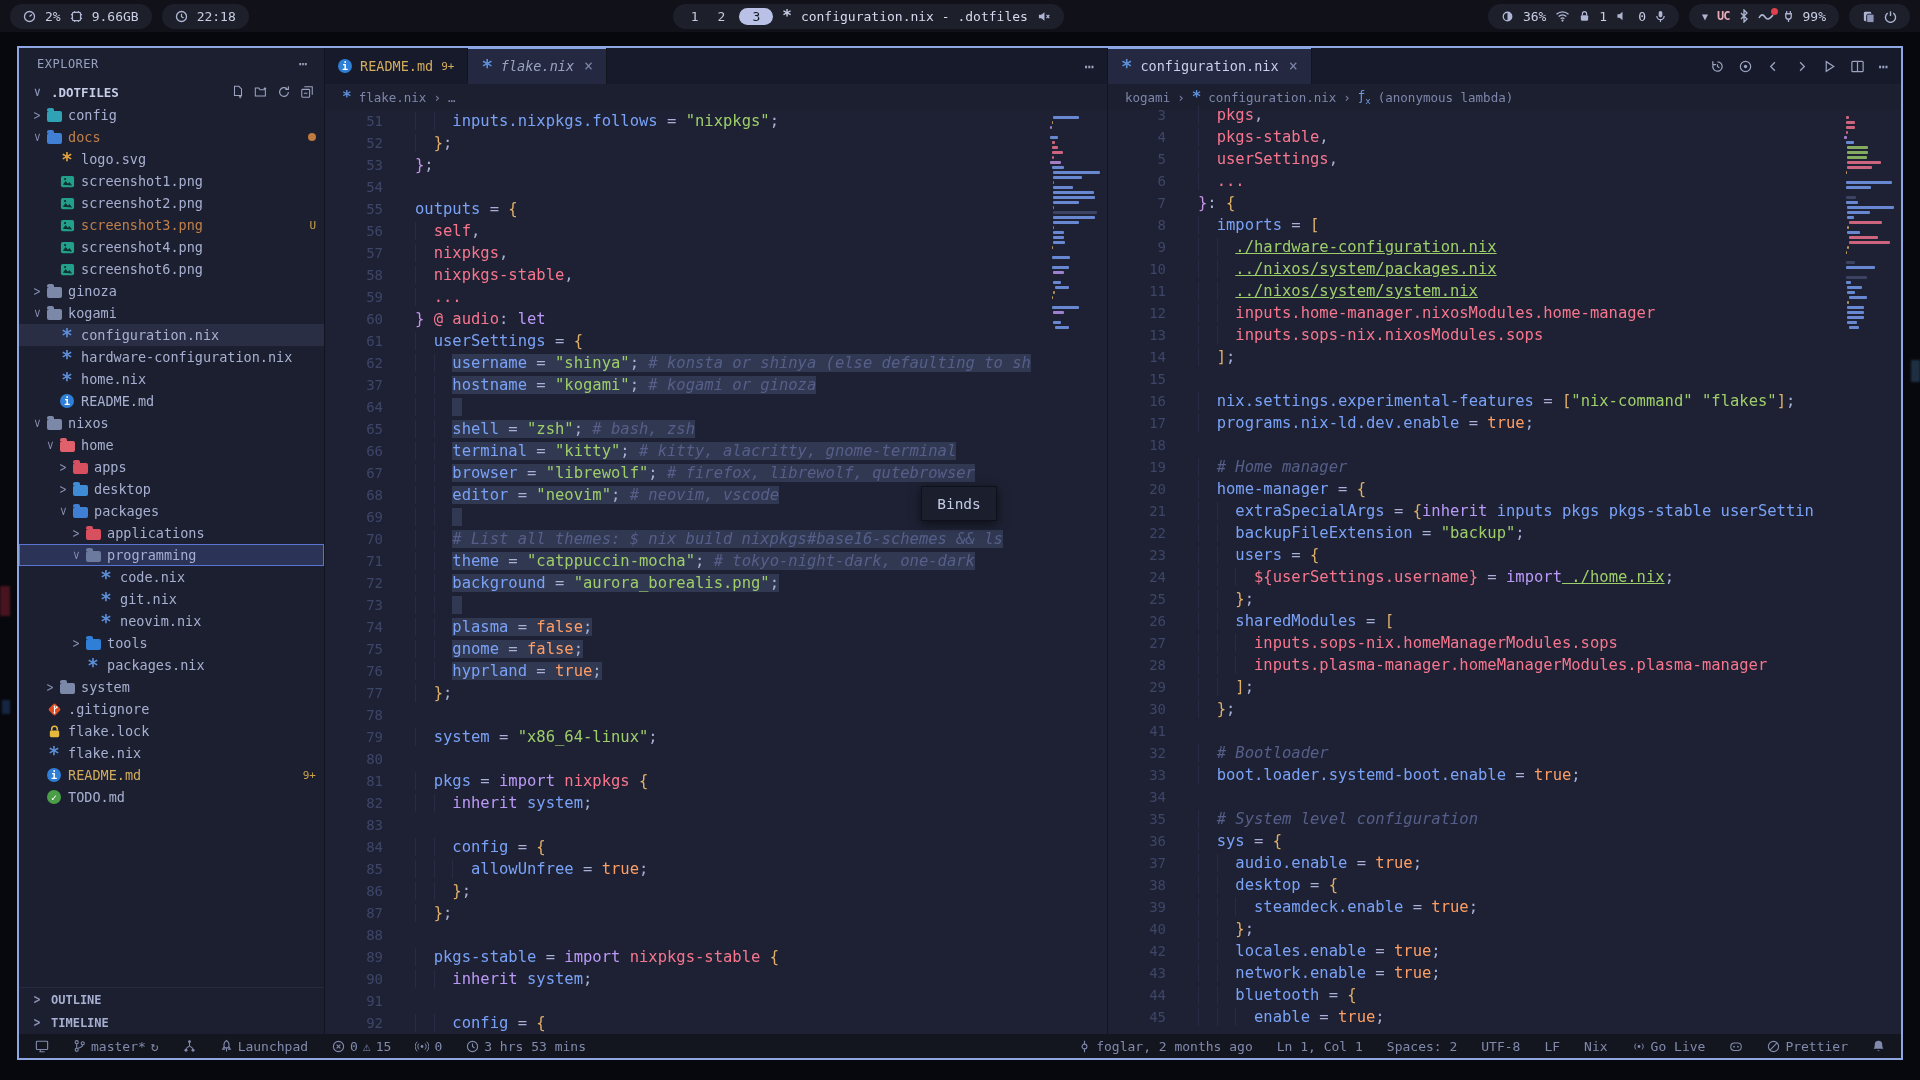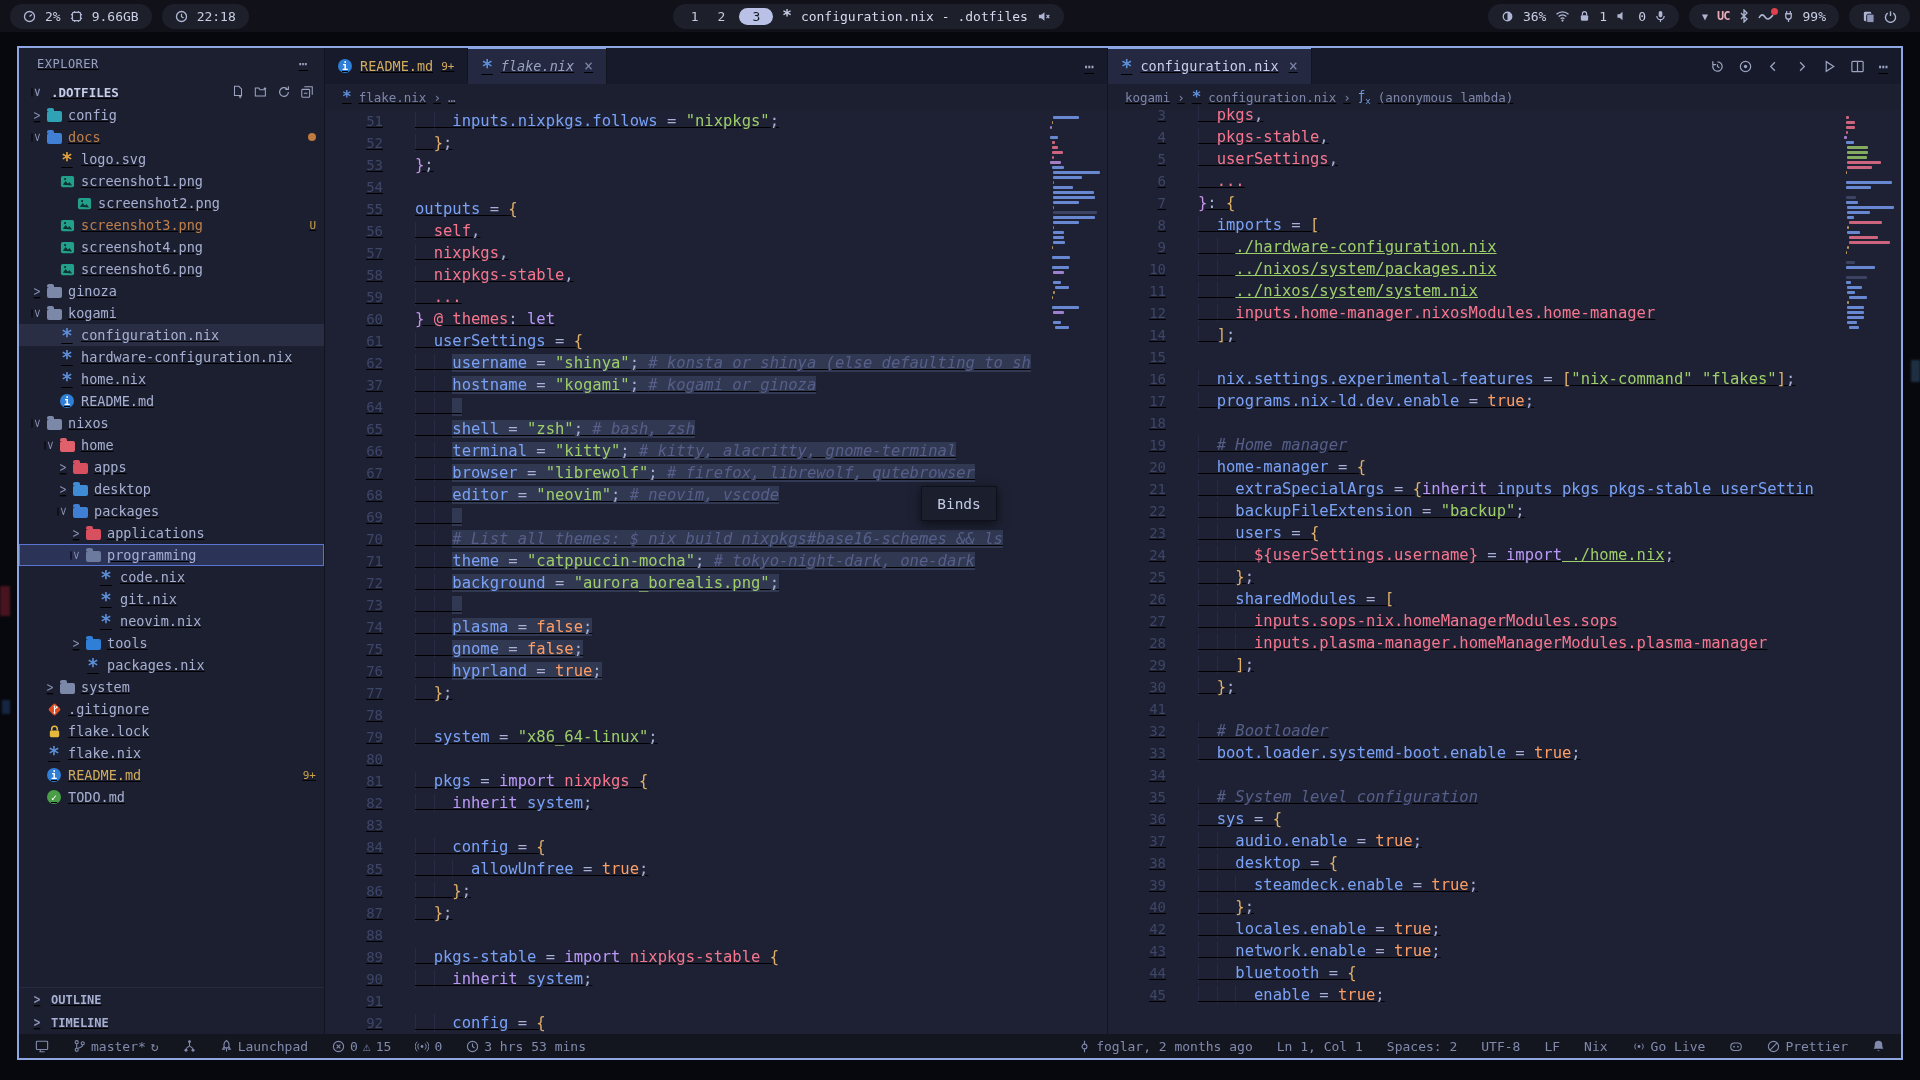--- a/index.html
+++ b/index.html
@@ -17,21 +17,21 @@
   .pill svg{display:block;}
   .wsnum{padding:0 5px;color:#c3c9de;cursor:default;}
   .wsnum.active{background:#b9c1e6;color:#191b26;border-radius:10px;padding:1px 13px;}
   .sb-ico{color:#aeb6d4;display:flex;align-items:center;}
   .traydot{position:relative;}
   .traydot::after{content:"";position:absolute;top:-3px;right:-4px;width:7px;height:7px;border-radius:50%;background:#e0404d;}
   .uc{color:#e8a9b8;font-weight:bold;font-size:12px;letter-spacing:-1px;}
   
   .window{position:absolute;left:17px;top:46px;width:1886px;height:1014px;box-sizing:border-box;
           border:2px solid #8ea7e3;background:#1c1f30;display:flex;flex-direction:column;}
-  .main{flex:1;display:flex;min-height:0;text-decoration:underline;}
+  .main{flex:1;display:flex;min-height:0;}
   
   .sidebar{width:305px;min-width:305px;display:flex;flex-direction:column;background:#1c1f30;border-right:1px solid #111320;}
   .sb-head{height:32px;display:flex;align-items:center;justify-content:space-between;
            padding:0 16px 0 18px;color:#97a0c0;font-size:12px;letter-spacing:.5px;}
   .sb-more{color:#9aa3c0;cursor:pointer;font-size:15px;}
   .section{height:24px;display:flex;align-items:center;gap:6px;padding:0 10px;
            font-weight:bold;color:#c7cde8;font-size:12.5px;}
   .sec-actions{margin-left:auto;display:flex;gap:9px;color:#9aa3c0;}
   .sec-actions svg{cursor:pointer;}
   .tree{flex:1;overflow:hidden;font-size:13.5px;color:#a7b0d0;}
@@ -272,21 +272,21 @@
             <span class="chev"></span>
             <span class="ic">
               <svg class="fis" viewBox="0 0 16 16">
                 <rect x="1" y="2" width="14" height="12" rx="2" fill="#23a08c"></rect>
                 <path d="M3 11.5l3-4 2.5 3L10 8.4l3 3.8z" fill="#10312f"></path>
                 <circle cx="5.4" cy="5.4" r="1.2" fill="#10312f"></circle>
               </svg>
             </span>
             <span>screenshot1.png</span>
           </div>
-          <div class="row" style="padding-left: 40px;">
+          <div class="row" style="padding-left: 23px;">
             <span class="chev"></span>
             <span class="ic">
               <svg class="fis" viewBox="0 0 16 16">
                 <rect x="1" y="2" width="14" height="12" rx="2" fill="#23a08c"></rect>
                 <path d="M3 11.5l3-4 2.5 3L10 8.4l3 3.8z" fill="#10312f"></path>
                 <circle cx="5.4" cy="5.4" r="1.2" fill="#10312f"></circle>
               </svg>
             </span>
             <span>screenshot2.png</span>
           </div>
@@ -541,21 +541,21 @@
         <div class="code" id="code-left">
             <div class="cl"><span class="ln">51</span><span class="lt"><span class="tk-i">    </span><span class="tk-p">inputs.nixpkgs.follows</span><span class="tk-o"> = </span><span class="tk-s">"nixpkgs"</span><span class="tk-o">;</span></span></div>
             <div class="cl"><span class="ln">52</span><span class="lt"><span class="tk-i">  </span><span class="tk-y">}</span><span class="tk-o">;</span></span></div>
             <div class="cl"><span class="ln">53</span><span class="lt"><span class="tk-m">}</span><span class="tk-o">;</span></span></div>
             <div class="cl"><span class="ln">54</span><span class="lt"></span></div>
             <div class="cl"><span class="ln">55</span><span class="lt"><span class="tk-p">outputs</span><span class="tk-o"> = </span><span class="tk-y">{</span></span></div>
             <div class="cl"><span class="ln">56</span><span class="lt"><span class="tk-i">  </span><span class="tk-r">self</span><span class="tk-o">,</span></span></div>
             <div class="cl"><span class="ln">57</span><span class="lt"><span class="tk-i">  </span><span class="tk-r">nixpkgs</span><span class="tk-o">,</span></span></div>
             <div class="cl"><span class="ln">58</span><span class="lt"><span class="tk-i">  </span><span class="tk-r">nixpkgs-stable</span><span class="tk-o">,</span></span></div>
             <div class="cl"><span class="ln">59</span><span class="lt"><span class="tk-i">  </span><span class="tk-r">...</span></span></div>
-            <div class="cl"><span class="ln">60</span><span class="lt"><span class="tk-m">}</span><span class="tk-r"> @ themes</span><span class="tk-o">: </span><span class="tk-k">let</span></span></div>
+            <div class="cl"><span class="ln">60</span><span class="lt"><span class="tk-m">}</span><span class="tk-r"> @ audio</span><span class="tk-o">: </span><span class="tk-k">let</span></span></div>
             <div class="cl"><span class="ln">61</span><span class="lt"><span class="tk-i">  </span><span class="tk-p">userSettings</span><span class="tk-o"> = </span><span class="tk-y">{</span></span></div>
             <div class="cl"><span class="ln">62</span><span class="lt"><span class="tk-i">    </span><span class="tk-p hl">username</span><span class="tk-o hl"> = </span><span class="tk-s hl">"shinya"</span><span class="tk-o hl">; </span><span class="tk-c hl"># konsta or shinya (else defaulting to sh</span></span></div>
             <div class="cl"><span class="ln">37</span><span class="lt"><span class="tk-i">    </span><span class="tk-p hl">hostname</span><span class="tk-o hl"> = </span><span class="tk-s hl">"kogami"</span><span class="tk-o hl">; </span><span class="tk-c hl"># kogami or ginoza</span></span></div>
             <div class="cl"><span class="ln">64</span><span class="lt"><span class="tk-i">    </span><span class="tk-o hl"> </span></span></div>
             <div class="cl"><span class="ln">65</span><span class="lt"><span class="tk-i">    </span><span class="tk-p hl">shell</span><span class="tk-o hl"> = </span><span class="tk-s hl">"zsh"</span><span class="tk-o hl">; </span><span class="tk-c hl"># bash, zsh</span></span></div>
             <div class="cl"><span class="ln">66</span><span class="lt"><span class="tk-i">    </span><span class="tk-p hl">terminal</span><span class="tk-o hl"> = </span><span class="tk-s hl">"kitty"</span><span class="tk-o hl">; </span><span class="tk-c hl"># kitty, alacritty, gnome-terminal</span></span></div>
             <div class="cl"><span class="ln">67</span><span class="lt"><span class="tk-i">    </span><span class="tk-p hl">browser</span><span class="tk-o hl"> = </span><span class="tk-s hl">"librewolf"</span><span class="tk-o hl">; </span><span class="tk-c hl"># firefox, librewolf, qutebrowser</span></span></div>
             <div class="cl"><span class="ln">68</span><span class="lt"><span class="tk-i">    </span><span class="tk-p hl">editor</span><span class="tk-o hl"> = </span><span class="tk-s hl">"neovim"</span><span class="tk-o hl">; </span><span class="tk-c hl"># neovim, vscode</span></span></div>
             <div class="cl"><span class="ln">69</span><span class="lt"><span class="tk-i">    </span><span class="tk-o hl"> </span></span></div>
             <div class="cl"><span class="ln">70</span><span class="lt"><span class="tk-i">    </span><span class="tk-c hl"># List all themes: $ nix build nixpkgs#base16-schemes &amp;&amp; ls</span></span></div>
@@ -750,20 +750,21 @@
             <div class="cl"><span class="ln">3</span><span class="lt"><span class="tk-i">  </span><span class="tk-r">pkgs</span><span class="tk-o">,</span></span></div>
             <div class="cl"><span class="ln">4</span><span class="lt"><span class="tk-i">  </span><span class="tk-r">pkgs-stable</span><span class="tk-o">,</span></span></div>
             <div class="cl"><span class="ln">5</span><span class="lt"><span class="tk-i">  </span><span class="tk-r">userSettings</span><span class="tk-o">,</span></span></div>
             <div class="cl"><span class="ln">6</span><span class="lt"><span class="tk-i">  </span><span class="tk-r">...</span></span></div>
             <div class="cl"><span class="ln">7</span><span class="lt"><span class="tk-m">}</span><span class="tk-o">: </span><span class="tk-y">{</span></span></div>
             <div class="cl"><span class="ln">8</span><span class="lt"><span class="tk-i">  </span><span class="tk-p">imports</span><span class="tk-o"> = </span><span class="tk-y">[</span></span></div>
             <div class="cl"><span class="ln">9</span><span class="lt"><span class="tk-i">    </span><span class="tk-g">./hardware-configuration.nix</span></span></div>
             <div class="cl"><span class="ln">10</span><span class="lt"><span class="tk-i">    </span><span class="tk-g">../nixos/system/packages.nix</span></span></div>
             <div class="cl"><span class="ln">11</span><span class="lt"><span class="tk-i">    </span><span class="tk-g">../nixos/system/system.nix</span></span></div>
             <div class="cl"><span class="ln">12</span><span class="lt"><span class="tk-i">    </span><span class="tk-r">inputs.home-manager.nixosModules.home-manager</span></span></div>
+            <div class="cl"><span class="ln">13</span><span class="lt"><span class="tk-i">    </span><span class="tk-r">inputs.sops-nix.nixosModules.sops</span></span></div>
             <div class="cl"><span class="ln">14</span><span class="lt"><span class="tk-i">  </span><span class="tk-y">]</span><span class="tk-o">;</span></span></div>
             <div class="cl"><span class="ln">15</span><span class="lt"></span></div>
             <div class="cl"><span class="ln">16</span><span class="lt"><span class="tk-i">  </span><span class="tk-p">nix.settings.experimental-features</span><span class="tk-o"> = </span><span class="tk-y">[</span><span class="tk-s">"nix-command"</span><span class="tk-o"> </span><span class="tk-s">"flakes"</span><span class="tk-y">]</span><span class="tk-o">;</span></span></div>
             <div class="cl"><span class="ln">17</span><span class="lt"><span class="tk-i">  </span><span class="tk-p">programs.nix-ld.dev.enable</span><span class="tk-o"> = </span><span class="tk-b">true</span><span class="tk-o">;</span></span></div>
             <div class="cl"><span class="ln">18</span><span class="lt"></span></div>
             <div class="cl"><span class="ln">19</span><span class="lt"><span class="tk-i">  </span><span class="tk-c"># Home manager</span></span></div>
             <div class="cl"><span class="ln">20</span><span class="lt"><span class="tk-i">  </span><span class="tk-p">home-manager</span><span class="tk-o"> = </span><span class="tk-y">{</span></span></div>
             <div class="cl"><span class="ln">21</span><span class="lt"><span class="tk-i">    </span><span class="tk-p">extraSpecialArgs</span><span class="tk-o"> = </span><span class="tk-y">{</span><span class="tk-k">inherit</span><span class="tk-p"> inputs pkgs pkgs-stable userSettin</span></span></div>
             <div class="cl"><span class="ln">22</span><span class="lt"><span class="tk-i">    </span><span class="tk-p">backupFileExtension</span><span class="tk-o"> = </span><span class="tk-s">"backup"</span><span class="tk-o">;</span></span></div>
             <div class="cl"><span class="ln">23</span><span class="lt"><span class="tk-i">    </span><span class="tk-p">users</span><span class="tk-o"> = </span><span class="tk-y">{</span></span></div>

